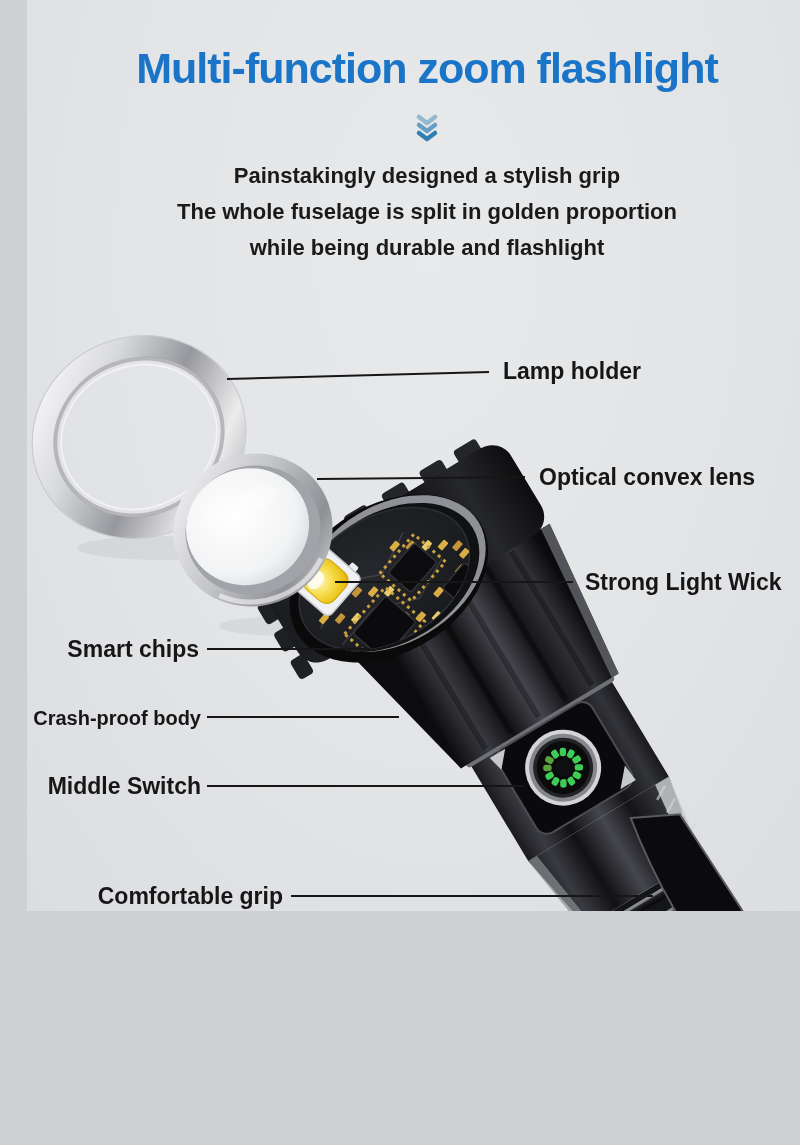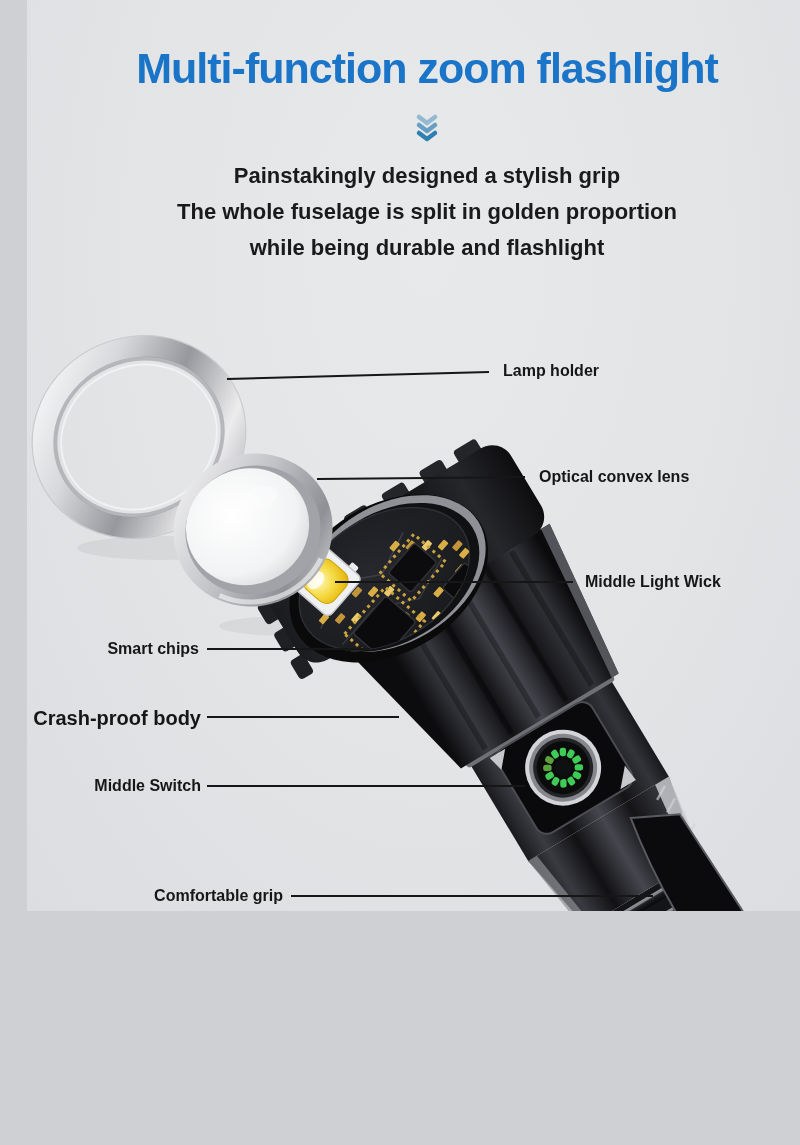--- a/index.html
+++ b/index.html
@@ -14,21 +14,21 @@
     position:absolute; top:44px; left:0; width:800px; text-align:center;
     font-size:43px; font-weight:bold; letter-spacing:-1px; color:#1a75c8;
   }
   .chevrons{position:absolute; left:388px; top:114px;}
   .subtitle{
     position:absolute; top:158px; left:0; width:800px; text-align:center;
     font-size:22px; font-weight:bold; color:#1a1a1a; line-height:36px;
   }
   .callout-label{
     position:absolute; white-space:nowrap; font-weight:bold;
-    font-size:16px; color:#161616; line-height:26px;
+    font-size:23px; color:#161616; line-height:26px;
   }
   .callout-label.small{font-size:20px; line-height:24px;}
   .divider{position:absolute; left:0; width:800px;}
 </style>
 </head>
 <body>
 
 <div id="stage">
 
   <svg id="scene" width="800" height="1145" viewBox="0 0 800 1145">
@@ -286,21 +286,21 @@
   </svg>
 
   <div class="subtitle">
     <div>Painstakingly designed a stylish grip</div>
     <div>The whole fuselage is split in golden proportion</div>
     <div>while being durable and flashlight</div>
   </div>
 
   <div class="callout-label" style="left:476px; top:358px;">Lamp holder</div>
   <div class="callout-label" style="left:512px; top:464px;">Optical convex lens</div>
-  <div class="callout-label" style="left:558px; top:569px;">Middle Light Wick</div>
+  <div class="callout-label" style="left:558px; top:569px;">Strong Light Wick</div>
   <div class="callout-label" style="right:628px; top:636px;">Smart chips</div>
   <div class="callout-label small" style="right:626px; top:706px;">Crash-proof body</div>
   <div class="callout-label" style="right:626px; top:773px;">Middle Switch</div>
   <div class="callout-label" style="right:544px; top:883px;">Comfortable grip</div>
   <div class="callout-label" style="right:458px; top:1008px;">Hard tail</div>
 
   <div class="divider" style="top:1139px; height:2px; background:#c4c5c8;"></div>
   <div class="divider" style="top:1141px; height:4px; background:#f2f2f3;"></div>
 
 </div>

